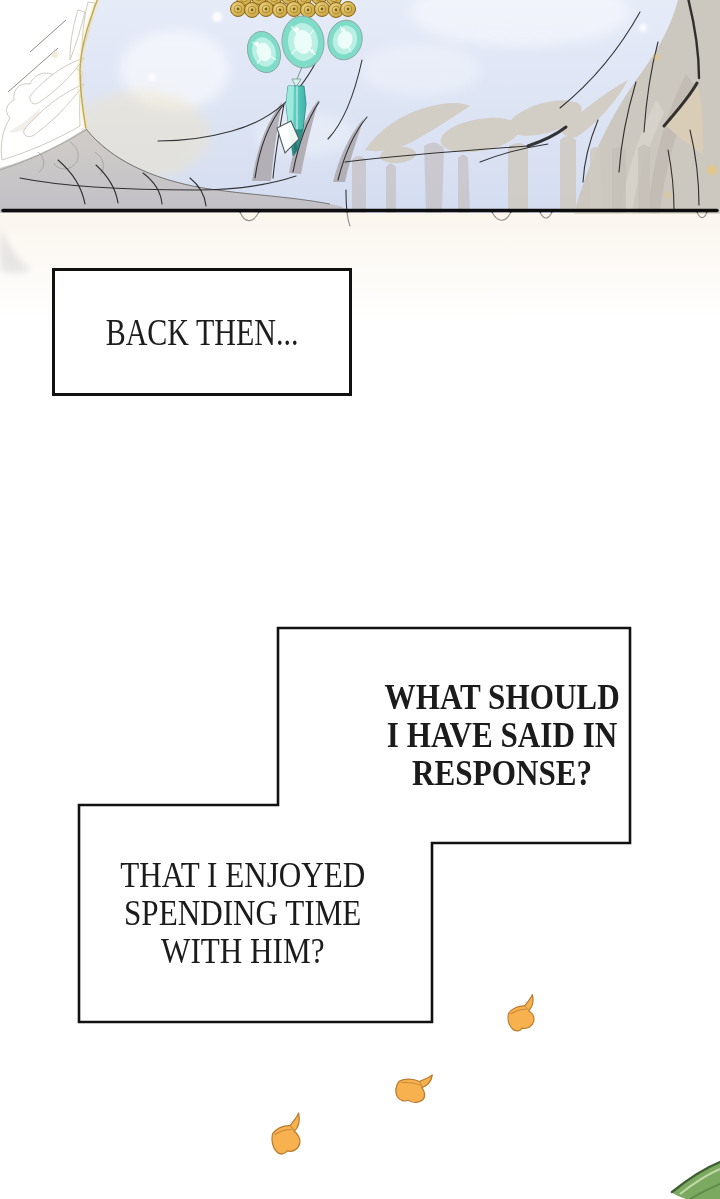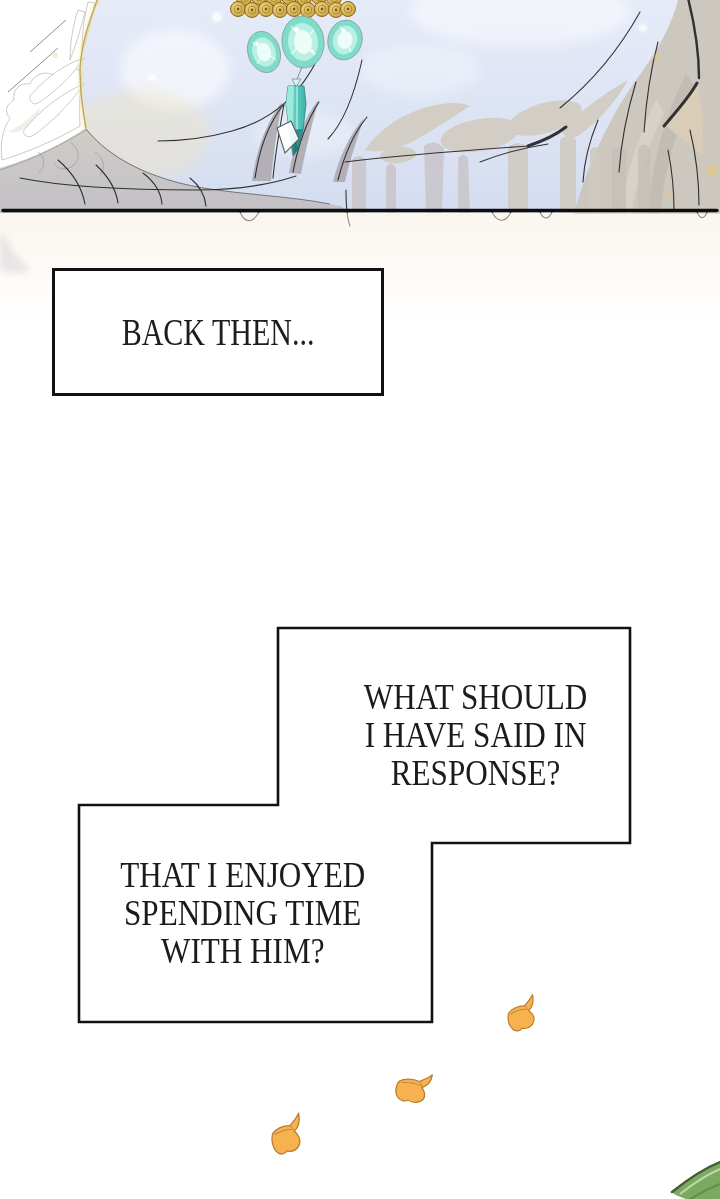--- a/index.html
+++ b/index.html
@@ -1,24 +1,24 @@
 <!DOCTYPE html>
 <html><head>
 <meta charset="utf-8">
 <style>
   html,body{margin:0;padding:0;}
   .page{position:relative;width:720px;height:1199px;background:#ffffff;overflow:hidden;font-family:"Liberation Serif",serif;}
   .art{position:absolute;left:0;top:0;}
   .afterglow{position:absolute;left:0;top:213px;width:720px;height:110px;background:linear-gradient(180deg,rgba(246,237,221,.5),rgba(255,255,255,0));pointer-events:none;}
-  .caption{position:absolute;left:52px;top:268px;width:332px;height:128px;box-sizing:border-box;border:3px solid #111111;background:#ffffff;display:flex;align-items:center;justify-content:center;}
+  .caption{position:absolute;left:52px;top:268px;width:300px;height:128px;box-sizing:border-box;border:3px solid #111111;background:#ffffff;display:flex;align-items:center;justify-content:center;}
   .caption span{font-size:38px;color:#1d1d1d;transform:scaleX(.79);transform-origin:center;white-space:pre-line;}
   .overlay{position:absolute;left:0;top:0;}
   .btext{position:absolute;display:flex;align-items:center;justify-content:center;text-align:center;color:#1b1b1b;}
   .btext span{font-size:35px;line-height:38px;white-space:pre-line;transform:scaleX(.89);transform-origin:center;}
-  .btop{left:266px;top:628px;width:420px;height:215px;}
+  .btop{left:292px;top:628px;width:420px;height:215px;font-weight:bold;}
   .bbot{left:79px;top:805px;width:328px;height:217px;}
 </style>
 </head>
 <body>
 
 <div class="page">
 
   <svg class="art" width="720" height="232" viewBox="0 0 720 232">
     <defs>
       <linearGradient id="bgGrad" x1="0" y1="0" x2="0" y2="1">

